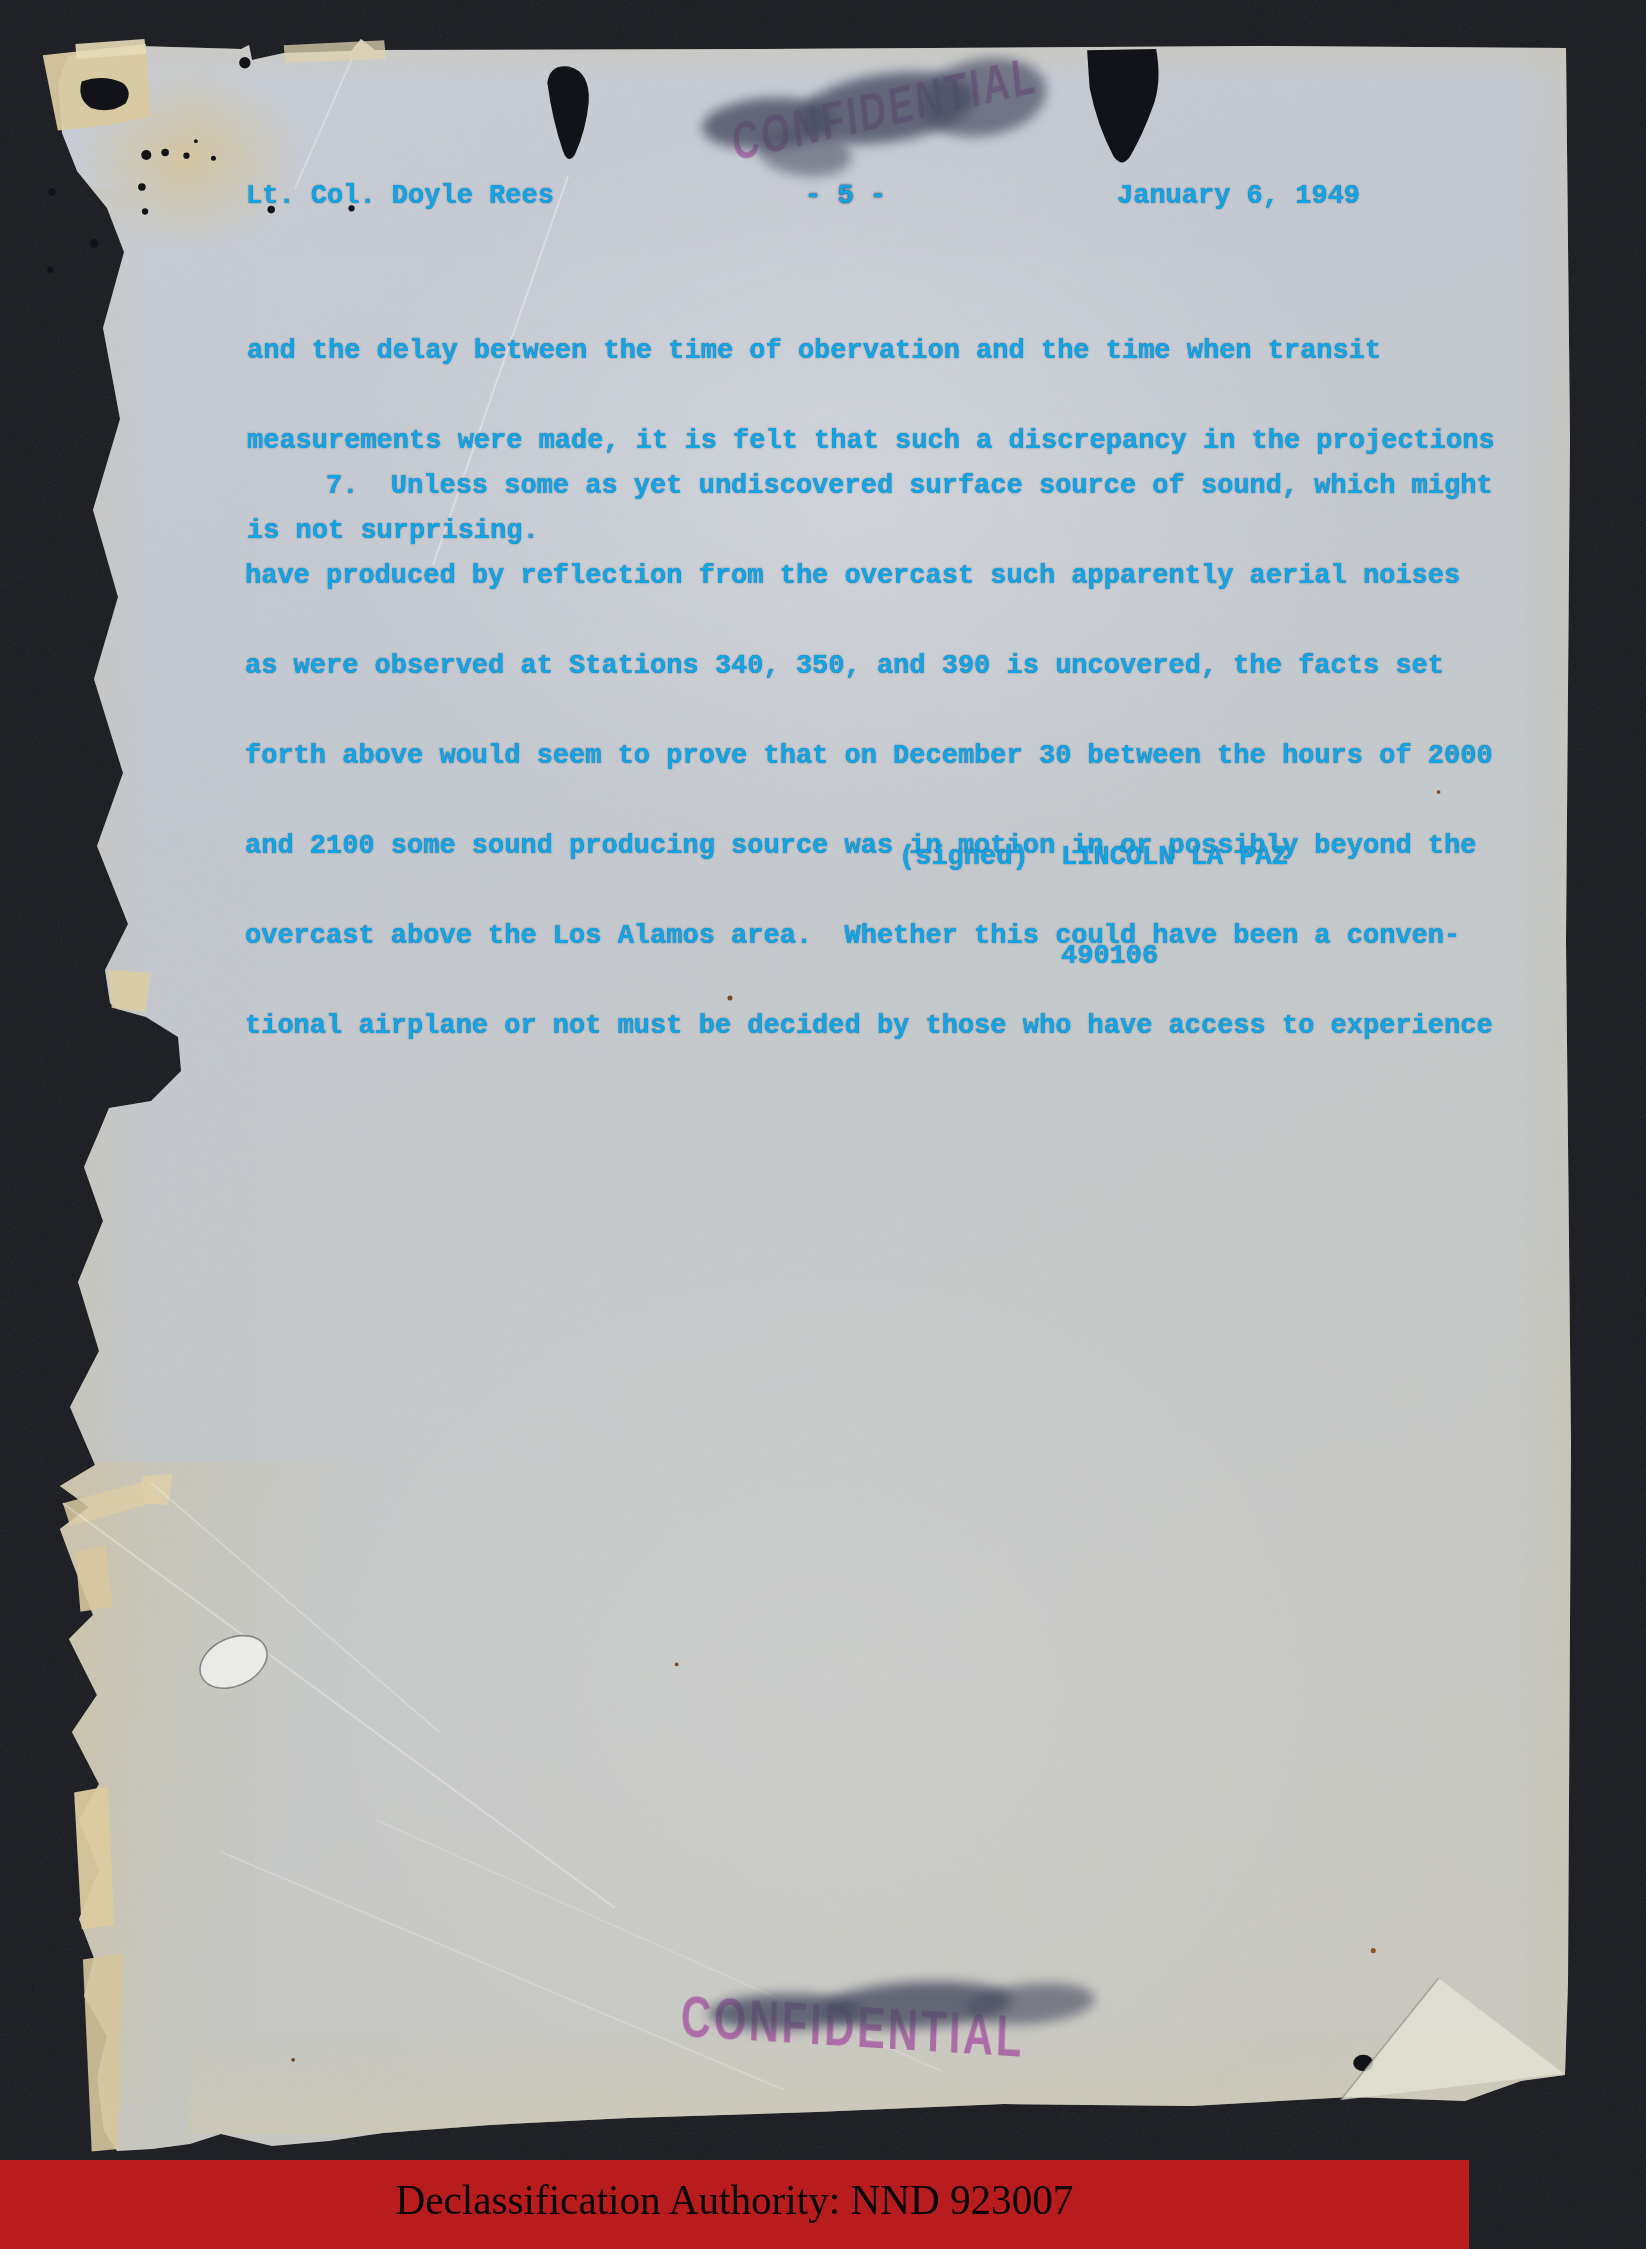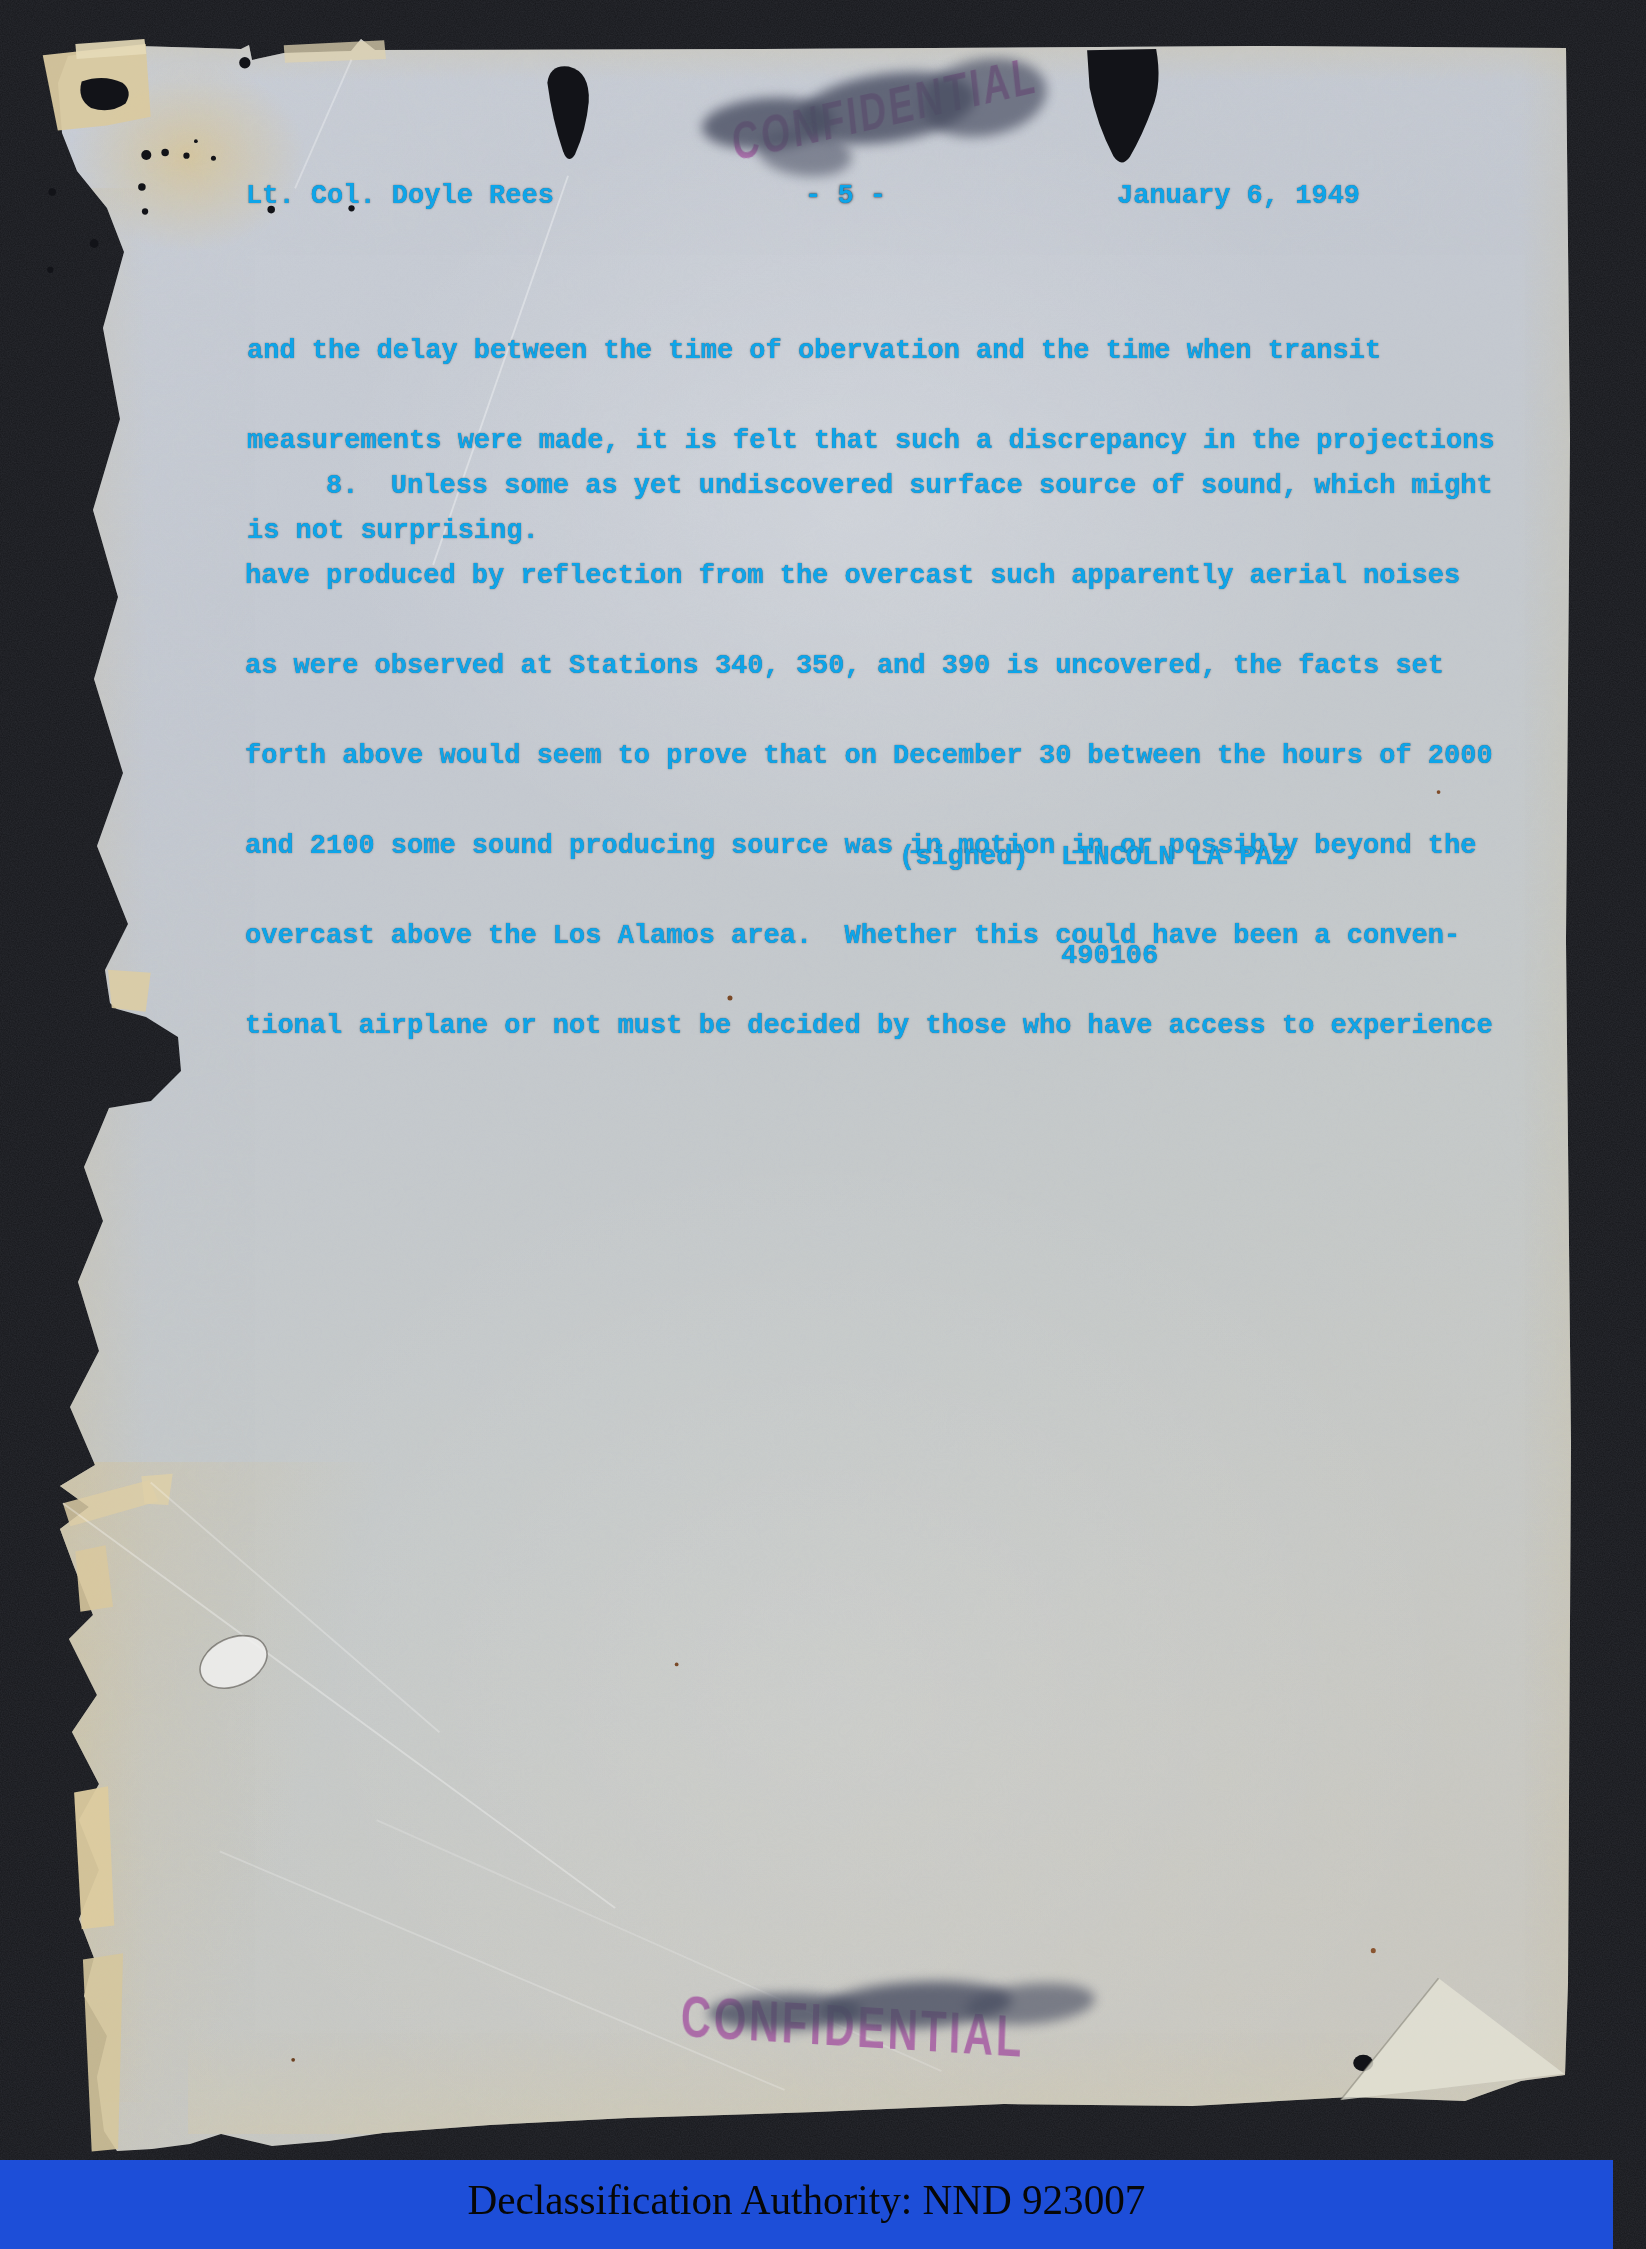--- a/index.html
+++ b/index.html
@@ -22,21 +22,21 @@
   .smudge-num{text-shadow:0 0 1.6px rgba(40,40,52,.95),0 0 3.1px rgba(40,40,52,.6);}
   
   .stamp{position:absolute;font-family:"Liberation Sans",sans-serif;font-weight:700;
     color:#a558a2;transform-origin:left top;white-space:nowrap;}
   #stamp-top{left:729px;top:112px;font-size:53px;letter-spacing:3.8px;opacity:.78;
     transform:scaleX(.70) rotate(-9deg);filter:blur(0.8px);}
   #stamp-bottom{left:682px;top:1982px;font-size:58px;letter-spacing:3.8px;opacity:.82;
     transform:scaleX(.72) rotate(2.5deg);filter:blur(0.7px);}
   .smear{position:absolute;border-radius:50%;filter:blur(5.6px);background:rgba(72,78,97,.8);}
   
-  #declass-bar{position:absolute;left:0;top:2160px;width:1613px;height:90px;background:#1d4ed8;}
+  #declass-bar{position:absolute;left:0;top:2160px;width:1469px;height:90px;background:#b91c1c;}
   #declass-text{width:100%;text-align:center;font-family:"Liberation Serif",serif;
     font-size:42px;color:#070707;line-height:80px;transform:scaleX(.98);}
 </style>
 </head>
 <body>
 
 <div id="canvas">
 
   <svg class="abs" width="1647" height="2250" style="left:0;top:0;opacity:.35;" viewBox="0 0 2624 3585">
     <filter id="bgNoise">
@@ -140,21 +140,21 @@
     <span class="typed" style="left:1117px;top:181px;">January 6, 1949</span>
   </div>
 
   <div class="typed" style="left:247px;top:276px;">
     <div>and the delay between the time of obervation and the time when transit</div>
     <div>measurements were made, it is felt that such a discrepancy in the projections</div>
     <div>is not surprising.</div>
   </div>
 
   <div class="typed" style="left:245px;top:411px;">
-    <div>     8.  Unless some as yet undiscovered surface source of sound, which might</div>
+    <div>     7.  Unless some as yet undiscovered surface source of sound, which might</div>
     <div>have produced by reflection from the overcast such apparently aerial noises</div>
     <div>as were observed at Stations 340, 350, and 390 is uncovered, the facts set</div>
     <div>forth above would seem to prove that on December 30 between the hours of 2000</div>
     <div>and 2100 some sound producing source was in motion in or possibly beyond the</div>
     <div>overcast above the Los Alamos area.  Whether this could have been a conven-</div>
     <div>tional airplane or not must be decided by those who have access to experience</div>
   </div>
 
   <div class="typed" style="left:899px;top:775px;line-height:33px;">
     <div>(signed)  LINCOLN LA PAZ</div>

